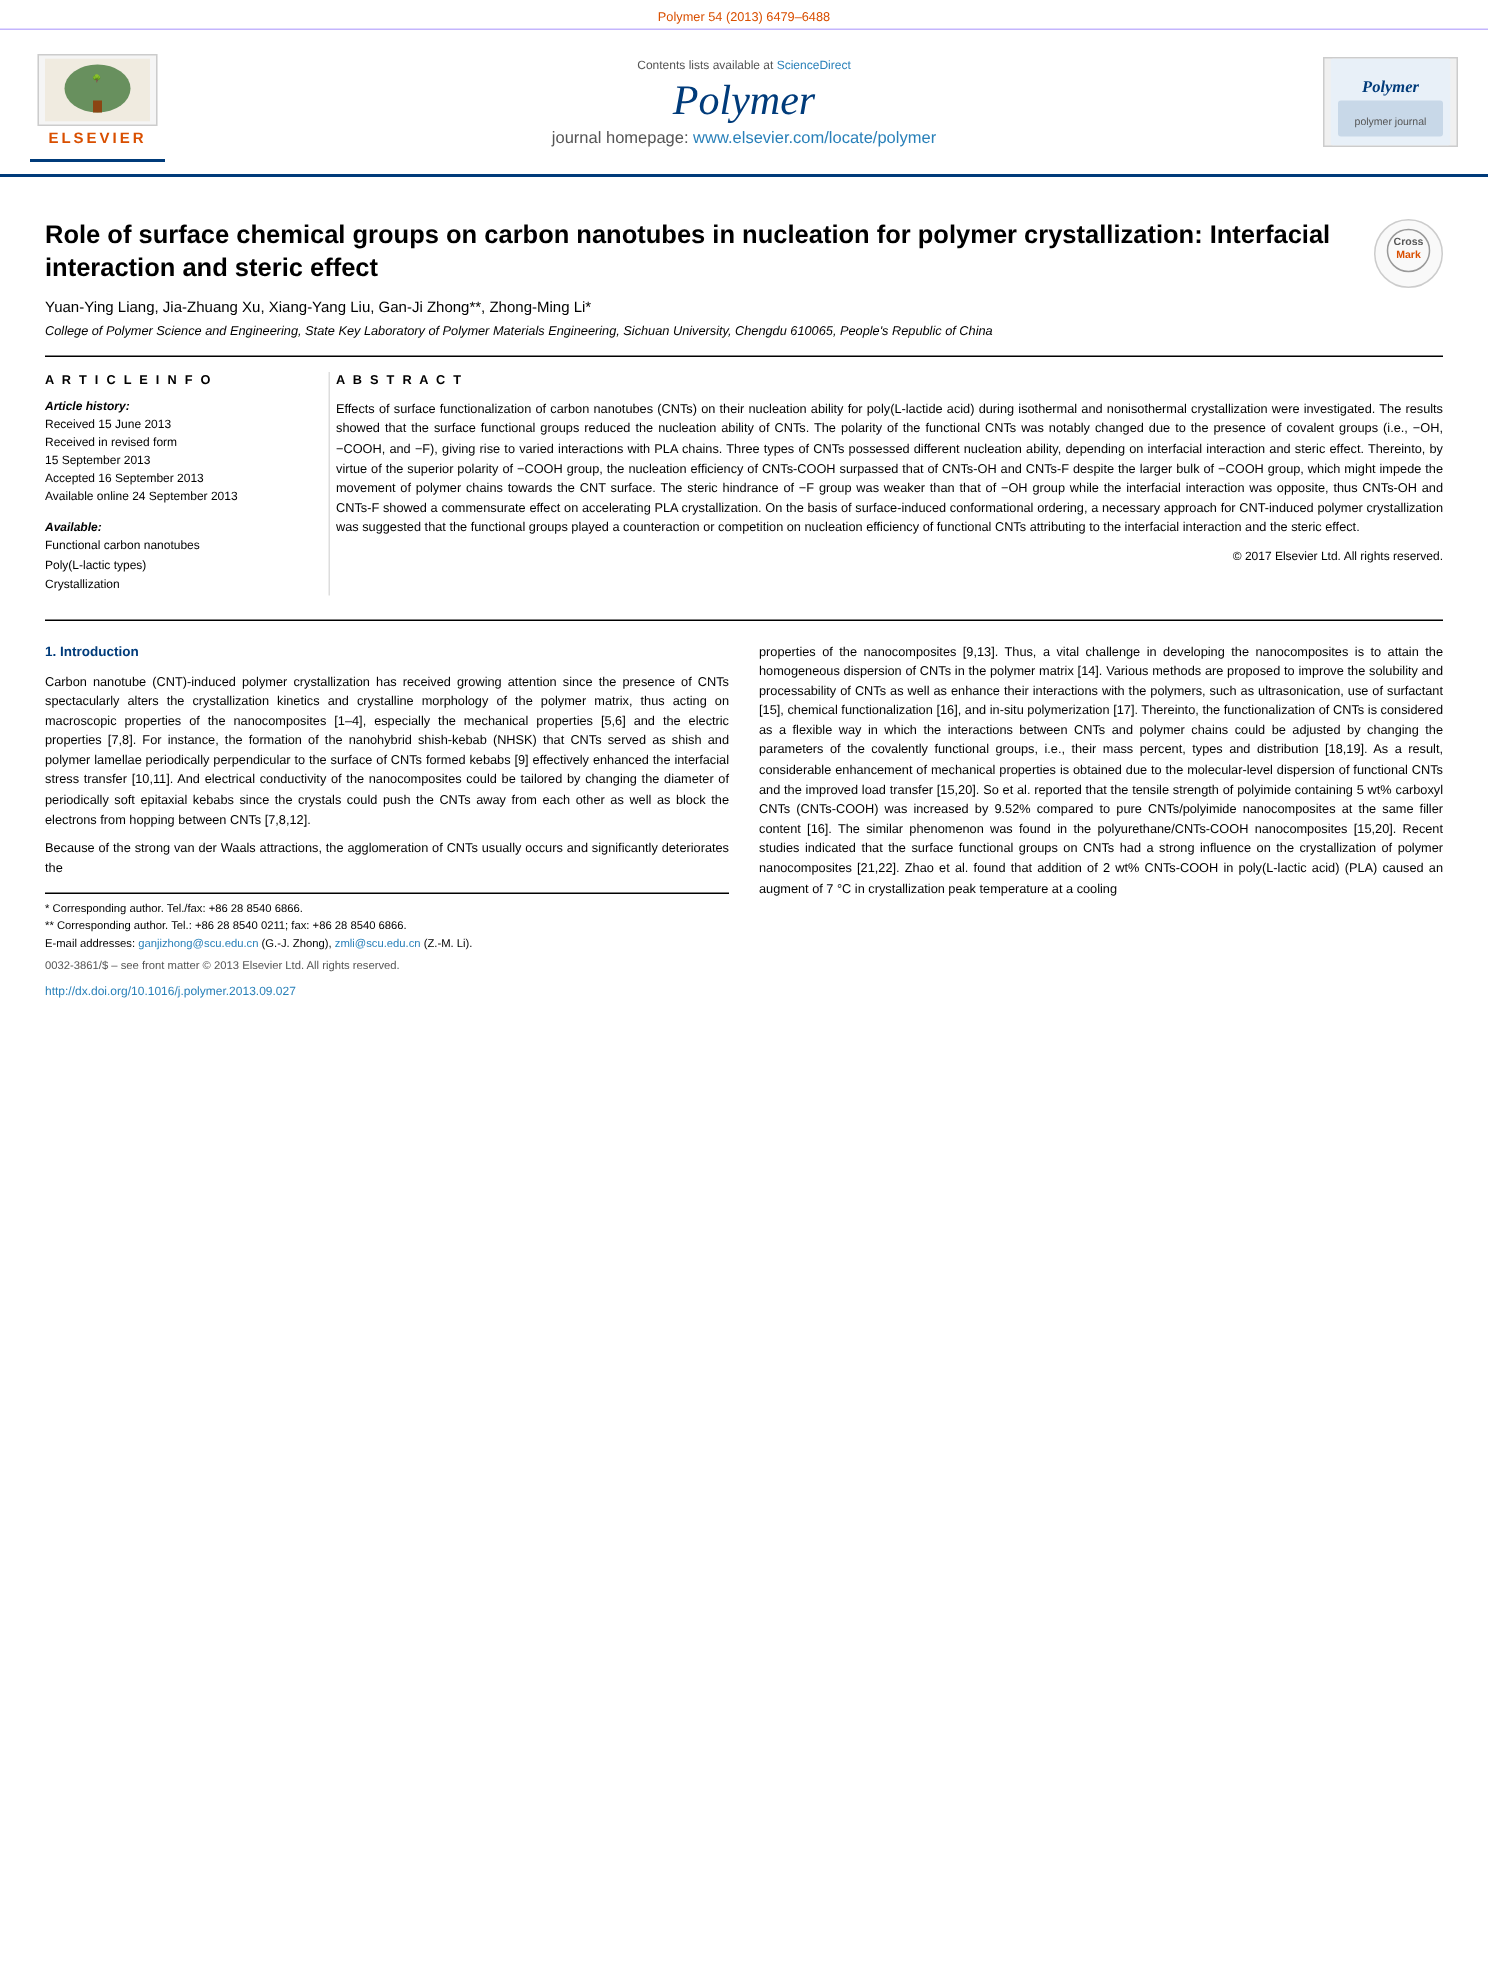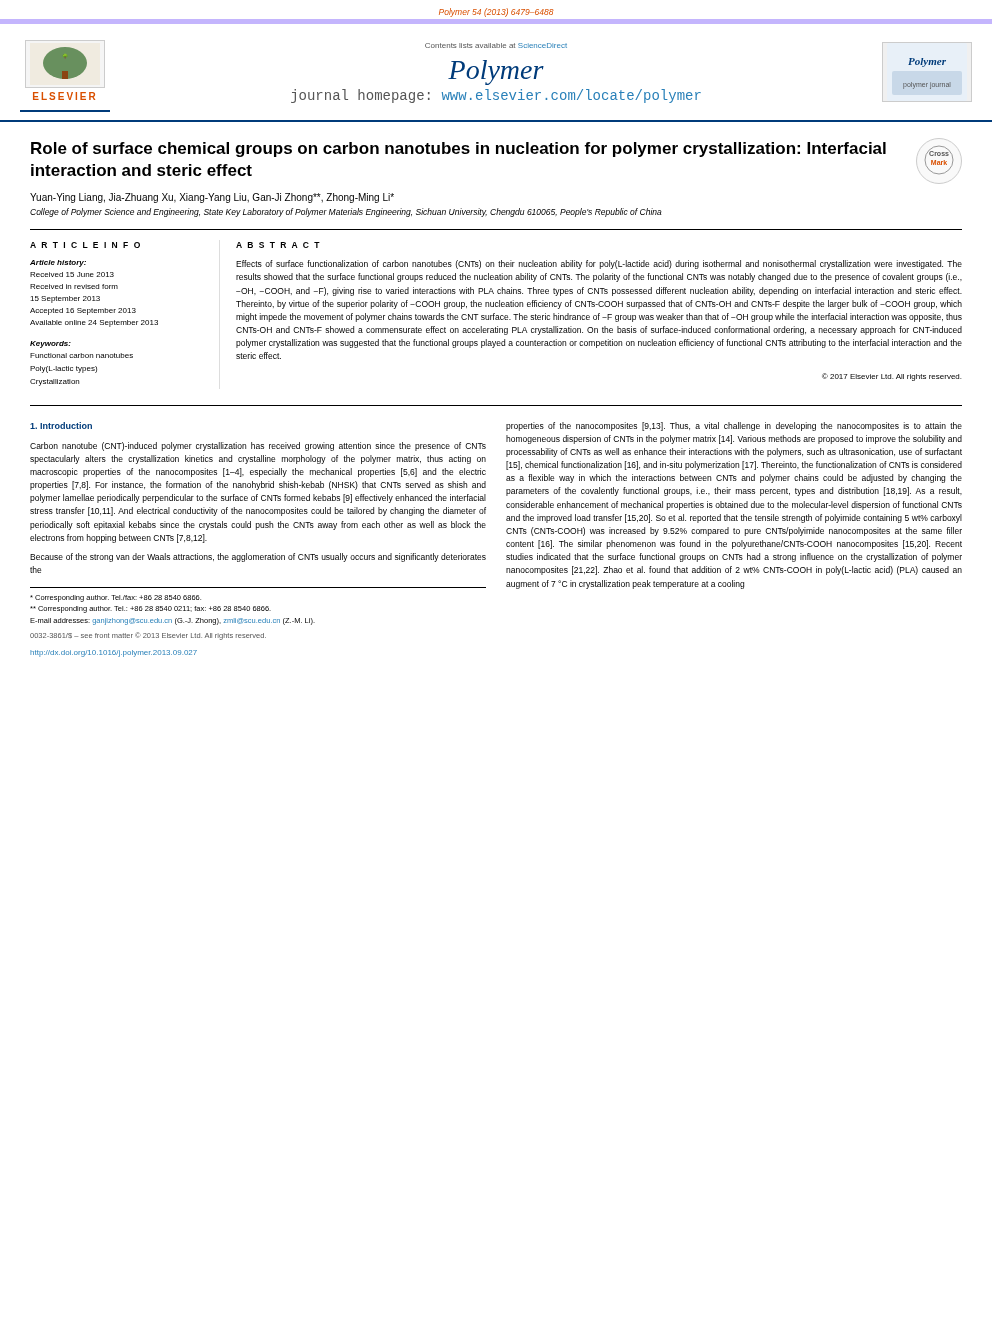--- a/index.html
+++ b/index.html
@@ -10,22 +10,21 @@
       color: #000;
       width: 992px;
       min-height: 1323px;
     }
 
     
     .top-bar {
       background: #fff;
       text-align: center;
       padding: 6px 0 2px 0;
-      border-bottom: 5px solid #c4b5fd;
-      font-style: italic;
+      border-bottom: 1px solid #c4b5fd;
     }
     .top-bar .journal-ref {
       font-size: 8.5px;
       color: #d94f00;
       font-family: Arial, sans-serif;
     }
 
     
     .journal-header {
       display: flex;
@@ -69,40 +68,41 @@
       font-family: Arial, sans-serif;
     }
     .journal-center .journal-name {
       font-size: 28px;
       font-family: 'Times New Roman', serif;
       color: #003b7a;
       font-style: italic;
       margin: 4px 0 2px 0;
     }
     .journal-center .homepage-line {
-      font-size: 14px;
+      font-size: 11px;
       color: #555;
-      font-family: Liberation Mono, monospace;
+      font-family: Liberation Sans, sans-serif;
     }
     .journal-header .polymer-logo {
       width: 90px;
       height: 60px;
       border: 1px solid #ccc;
       display: flex;
       align-items: center;
       justify-content: center;
       font-size: 7px;
       color: #777;
       background: #f0f0f0;
       font-family: Arial, sans-serif;
     }
 
     
     .main-content {
       padding: 16px 30px;
+      margin-top: 12px;
     }
 
     
     .article-title {
       font-size: 17px;
       font-weight: bold;
       color: #000;
       font-family: Arial, sans-serif;
       line-height: 1.3;
       margin-bottom: 10px;
@@ -138,21 +138,21 @@
       font-size: 8.5px;
       color: #000;
       font-style: italic;
       margin-bottom: 12px;
       font-family: Arial, sans-serif;
     }
 
     
     .two-col {
       display: flex;
-      gap: 16px;
+      gap: 4px;
       border-top: 1px solid #000;
       padding-top: 10px;
       margin-bottom: 16px;
     }
     .article-info {
       width: 190px;
       flex-shrink: 0;
       border-right: 1px solid #ddd;
       padding-right: 12px;
     }
@@ -345,21 +345,21 @@
       <div class="subsection">Article history:</div>
       <div class="info-text">
         <div>Received 15 June 2013</div>
         <div>Received in revised form</div>
         <div>15 September 2013</div>
         <div>Accepted 16 September 2013</div>
         <div>Available online 24 September 2013</div>
       </div>
 
       <div class="keywords-section">
-        <div class="subsection">Keywords:</div>
+        <div class="subsection">Available:</div>
         <div class="keyword-item">Functional carbon nanotubes</div>
         <div class="keyword-item">Poly(L-lactic types)</div>
         <div class="keyword-item">Crystallization</div>
       </div>
     </div>
 
     <div class="abstract-col">
       <div class="section-heading">A B S T R A C T</div>
       <div class="abstract-text">Effects of surface functionalization of carbon nanotubes (CNTs) on their nucleation ability for poly(L-lactide acid) during isothermal and nonisothermal crystallization were investigated. The results showed that the surface functional groups reduced the nucleation ability of CNTs. The polarity of the functional CNTs was notably changed due to the presence of covalent groups (i.e., −OH, −COOH, and −F), giving rise to varied interactions with PLA chains. Three types of CNTs possessed different nucleation ability, depending on interfacial interaction and steric effect. Thereinto, by virtue of the superior polarity of −COOH group, the nucleation efficiency of CNTs-COOH surpassed that of CNTs-OH and CNTs-F despite the larger bulk of −COOH group, which might impede the movement of polymer chains towards the CNT surface. The steric hindrance of −F group was weaker than that of −OH group while the interfacial interaction was opposite, thus CNTs-OH and CNTs-F showed a commensurate effect on accelerating PLA crystallization. On the basis of surface-induced conformational ordering, a necessary approach for CNT-induced polymer crystallization was suggested that the functional groups played a counteraction or competition on nucleation efficiency of functional CNTs attributing to the interfacial interaction and the steric effect.</div>
       <div class="copyright-line">© 2017 Elsevier Ltd. All rights reserved.</div>

